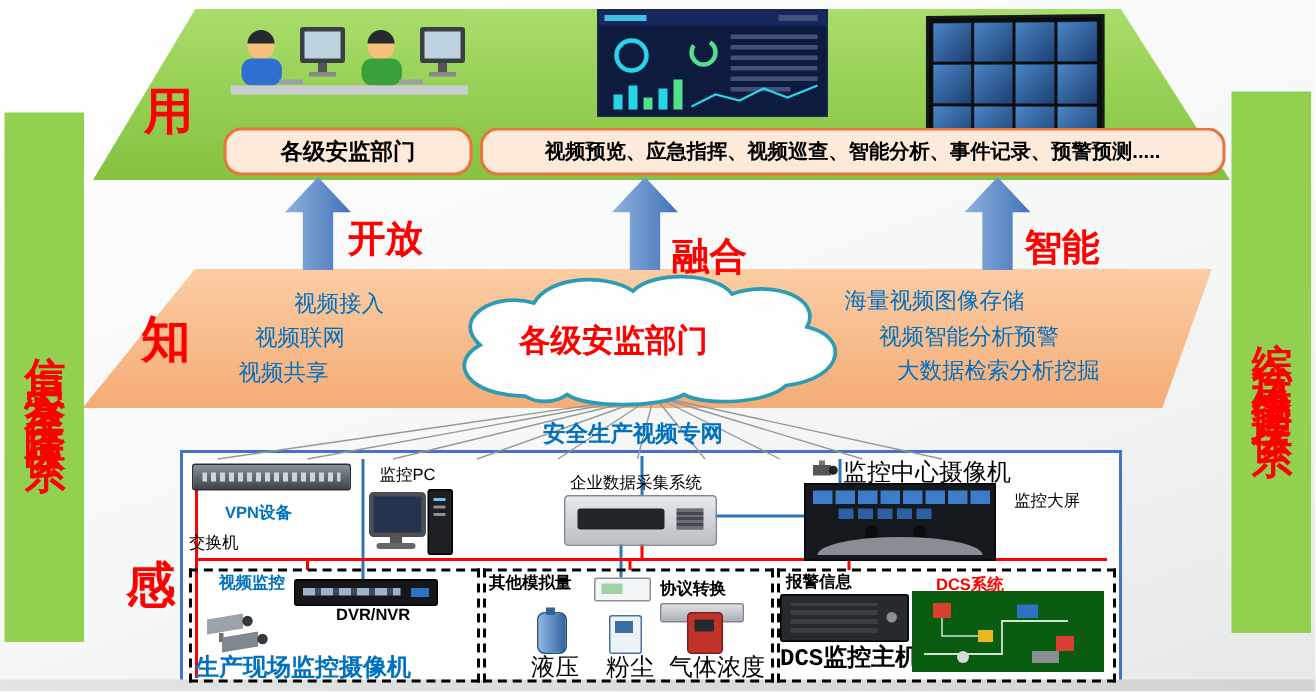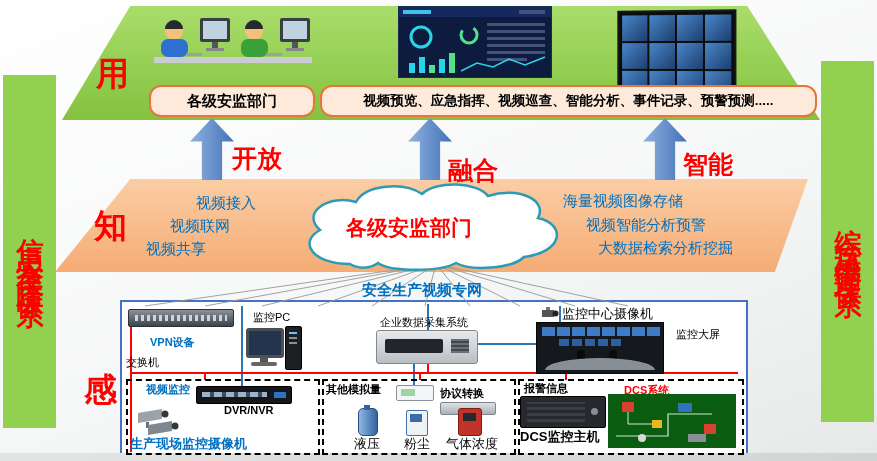--- a/index.html
+++ b/index.html
@@ -4,21 +4,21 @@
 <style>
   html,body{margin:0;padding:0;}
   .page{position:relative;width:877px;height:461px;overflow:hidden;
         background:linear-gradient(160deg,#ffffff 0%,#f6f7f7 55%,#e7e9e9 100%);
         font-family:"Liberation Sans","DejaVu Sans",sans-serif;}
   .abs{position:absolute;}
   .lbl{position:absolute;white-space:nowrap;color:#000;font-size:11px;line-height:1.15;}
   .b{font-weight:bold;}
   .blue{color:#0070C0;}
   .red{color:#FF0000;}
-  .f12{font-size:13px;} .f15{font-size:15px;}
+  .f12{font-size:16px;font-family:Liberation Mono, monospace;} .f15{font-size:15px;}
 
   
   .sidebar{position:absolute;background:#92D050;display:flex;align-items:center;justify-content:center;}
   .sidebar-left{left:3px;top:75px;width:53px;height:353px;}
   .sidebar-right{left:821px;top:61px;width:53px;height:361px;}
   .sidebar-text{writing-mode:vertical-rl;text-orientation:upright;color:#FF0000;
                 font-weight:bold;font-size:27px;letter-spacing:9px;line-height:1;}
 
   
   .platform-top{left:62px;top:6px;width:758px;height:114px;
@@ -237,21 +237,21 @@
 
   <svg class="overlay" style="left:272px;top:180px;" width="315" height="93" viewBox="0 0 315 93">
     <path d="M78 84 C 40 84 26 62 48 50 C 28 32 58 14 84 22 C 94 4 132 2 150 14
              C 164 0 206 2 216 16 C 246 6 276 20 266 38 C 294 44 292 72 252 77
              C 240 89 198 91 184 83 C 168 92 118 92 106 83 C 98 89 86 89 78 84 Z" fill="#FEFEFE" stroke="#2E9BB5" stroke-width="2.5"></path>
   </svg>
   <div class="lbl b red" style="left:346px;top:216px;font-size:21px;">各级安监部门</div>
 
   <div class="lbl blue f15" style="left:196px;top:194px;">视频接入</div>
   <div class="lbl blue f15" style="left:170px;top:217px;">视频联网</div>
-  <div class="lbl blue f15" style="left:146px;top:240px;">视频共享</div>
+  <div class="lbl blue f15" style="left:159px;top:240px;">视频共享</div>
   <div class="lbl blue f15" style="left:563px;top:192px;">海量视频图像存储</div>
   <div class="lbl blue f15" style="left:586px;top:216px;">视频智能分析预警</div>
   <div class="lbl blue f15" style="left:598px;top:239px;">大数据检索分析挖掘</div>
 
   <div class="lbl blue b f15" style="left:362px;top:281px;">安全生产视频专网</div>
 
   <div class="layer-tag" style="left:84px;top:368px;">感</div>
 
   <div class="abs switch-img"></div>
   <div class="lbl blue b" style="left:150px;top:336px;">VPN设备</div>

